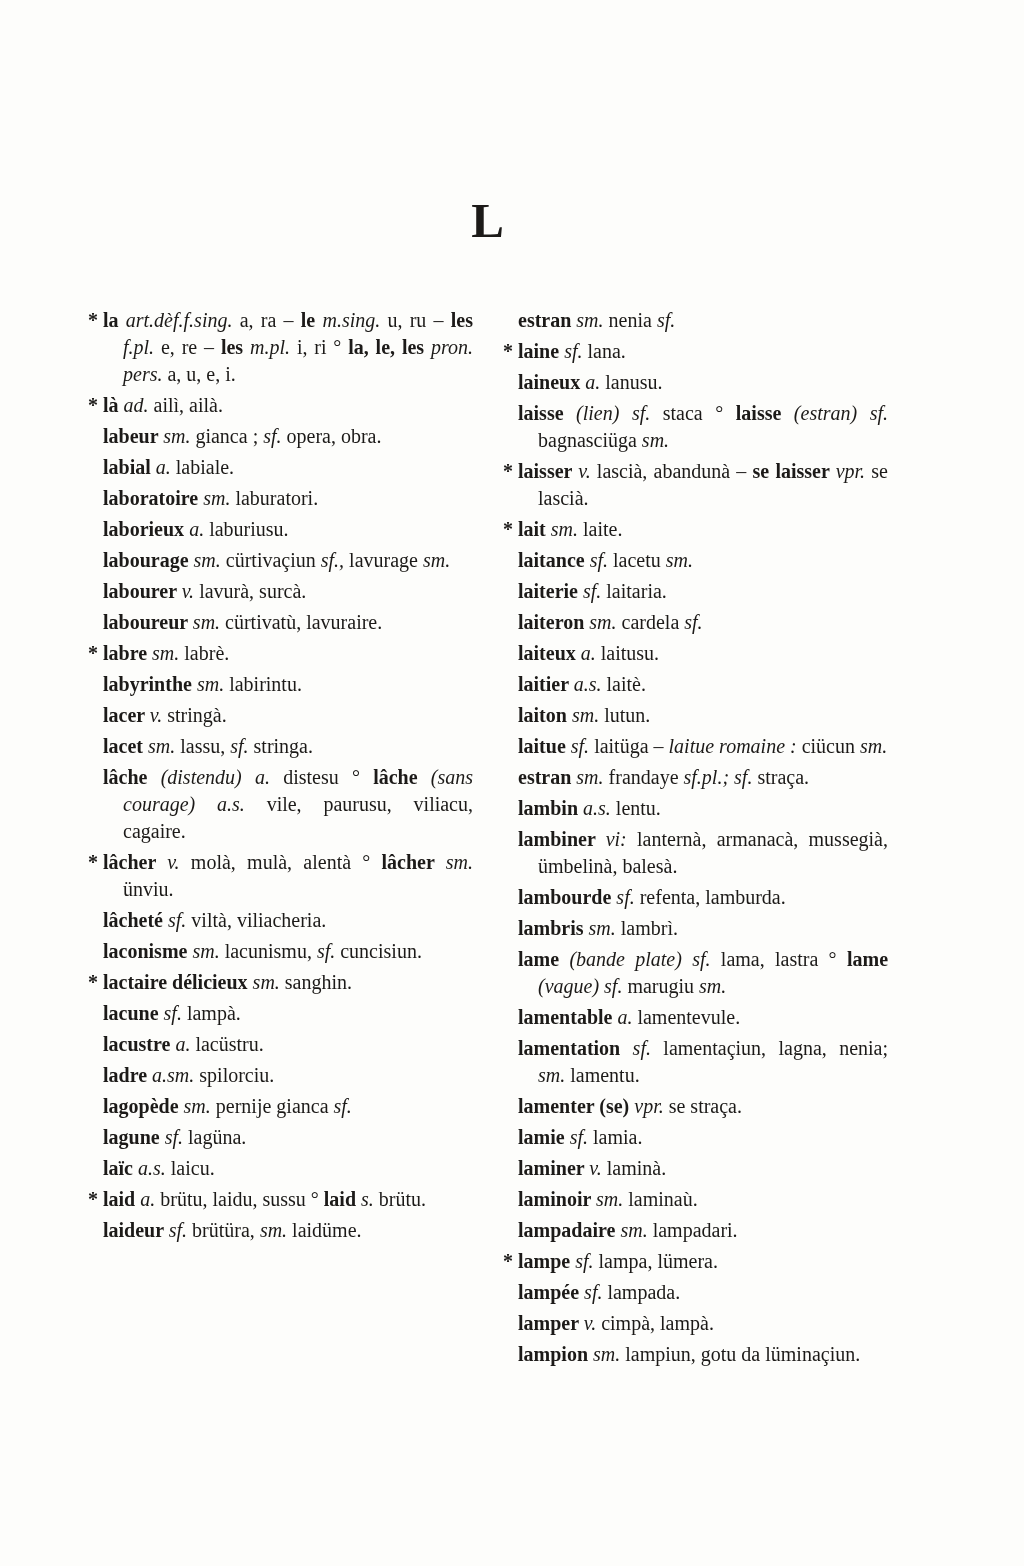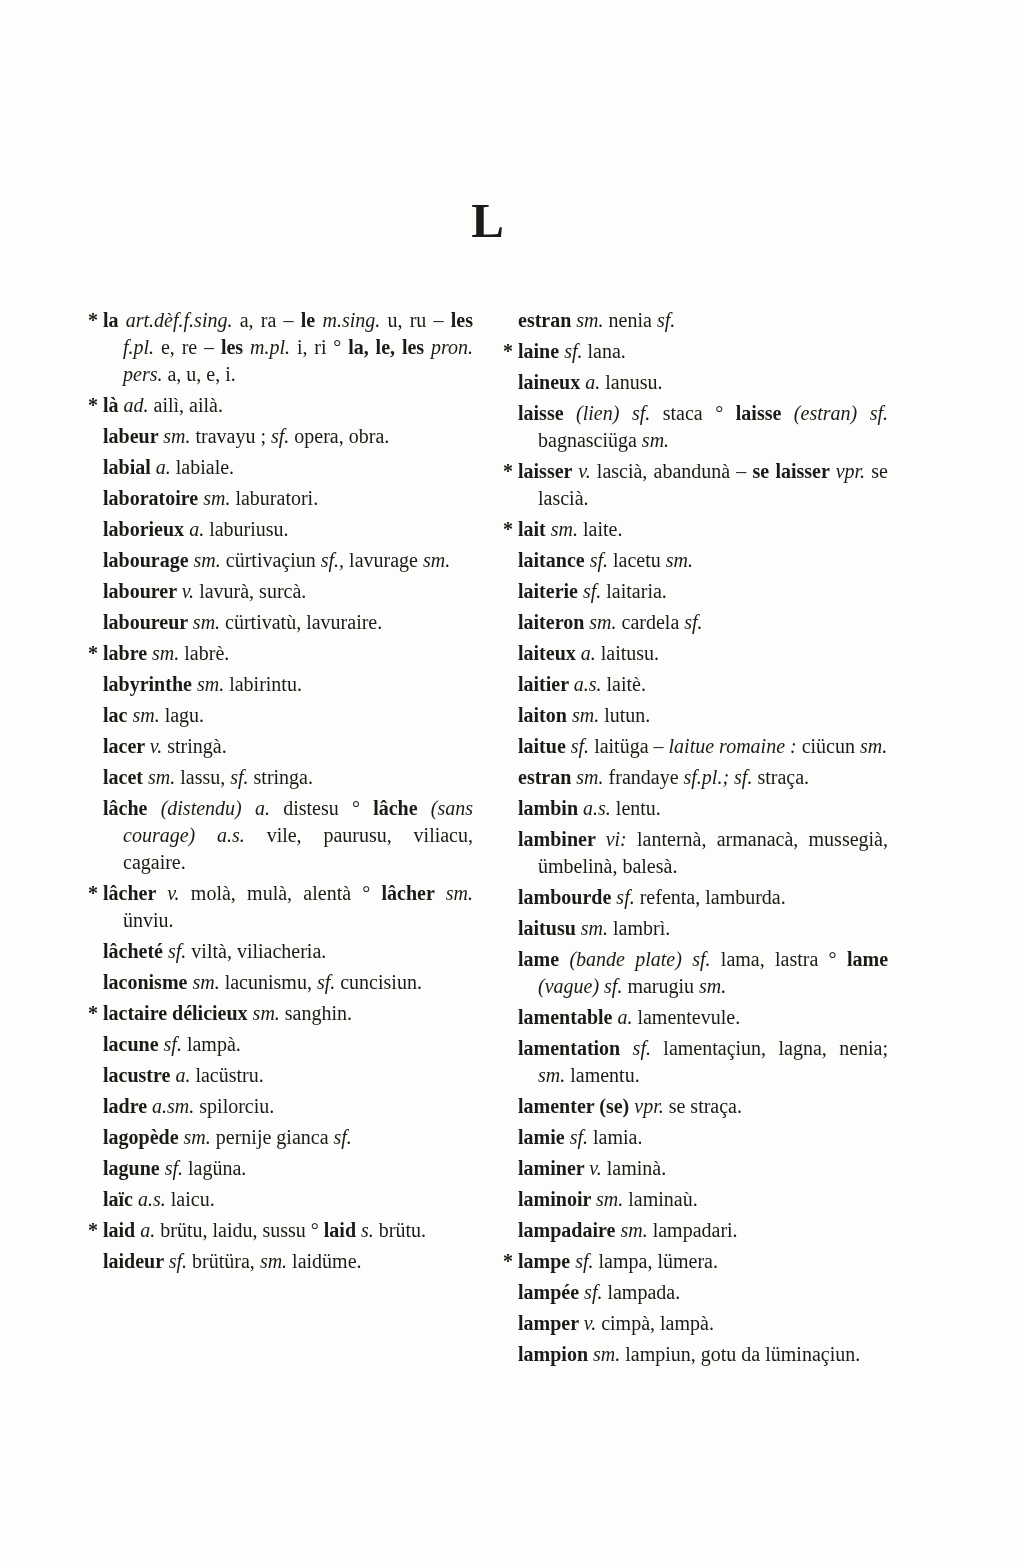--- a/index.html
+++ b/index.html
@@ -53,30 +53,29 @@
 </style>
 </head>
 <body>
 
 <div class="page" style="background: rgb(253, 253, 251); color: rgb(28, 26, 24);">
   <div class="letter-heading">L</div>
   <div class="columns">
     <div class="col">
         <div class="entry"><span class="star">*</span><b>la </b><i>art.dèf.f.sing. </i><span>a, ra – </span><b>le </b><i>m.sing. </i><span>u, ru – </span><b>les </b><i>f.pl. </i><span>e, re – </span><b>les </b><i>m.pl. </i><span>i, ri ° </span><b>la, le, les </b><i>pron. pers. </i><span>a, u, e, i.</span></div>
         <div class="entry"><span class="star">*</span><b>là </b><i>ad. </i><span>ailì, ailà.</span></div>
-        <div class="entry"><b>labeur </b><i>sm. </i><span>travayu ; </span><i>sf. </i><span>opera, obra.</span></div>
+        <div class="entry"><b>labeur </b><i>sm. </i><span>gianca ; </span><i>sf. </i><span>opera, obra.</span></div>
         <div class="entry"><b>labial </b><i>a. </i><span>labiale.</span></div>
         <div class="entry"><b>laboratoire </b><i>sm. </i><span>laburatori.</span></div>
         <div class="entry"><b>laborieux </b><i>a. </i><span>laburiusu.</span></div>
         <div class="entry"><b>labourage </b><i>sm. </i><span>cürtivaçiun </span><i>sf., </i><span>lavurage </span><i>sm.</i></div>
         <div class="entry"><b>labourer </b><i>v. </i><span>lavurà, surcà.</span></div>
         <div class="entry"><b>laboureur </b><i>sm. </i><span>cürtivatù, lavuraire.</span></div>
         <div class="entry"><span class="star">*</span><b>labre </b><i>sm. </i><span>labrè.</span></div>
         <div class="entry"><b>labyrinthe </b><i>sm. </i><span>labirintu.</span></div>
-        <div class="entry"><b>lac </b><i>sm. </i><span>lagu.</span></div>
         <div class="entry"><b>lacer </b><i>v. </i><span>stringà.</span></div>
         <div class="entry"><b>lacet </b><i>sm. </i><span>lassu, </span><i>sf. </i><span>stringa.</span></div>
         <div class="entry"><b>lâche </b><i>(distendu) a. </i><span>distesu ° </span><b>lâche </b><i>(sans courage) a.s. </i><span>vile, paurusu, viliacu, cagaire.</span></div>
         <div class="entry"><span class="star">*</span><b>lâcher </b><i>v. </i><span>molà, mulà, alentà ° </span><b>lâcher </b><i>sm. </i><span>ünviu.</span></div>
         <div class="entry"><b>lâcheté </b><i>sf. </i><span>viltà, viliacheria.</span></div>
         <div class="entry"><b>laconisme </b><i>sm. </i><span>lacunismu, </span><i>sf. </i><span>cuncisiun.</span></div>
         <div class="entry"><span class="star">*</span><b>lactaire délicieux </b><i>sm. </i><span>sanghin.</span></div>
         <div class="entry"><b>lacune </b><i>sf. </i><span>lampà.</span></div>
         <div class="entry"><b>lacustre </b><i>a. </i><span>lacüstru.</span></div>
         <div class="entry"><b>ladre </b><i>a.sm. </i><span>spilorciu.</span></div>
@@ -97,21 +96,21 @@
         <div class="entry"><b>laiterie </b><i>sf. </i><span>laitaria.</span></div>
         <div class="entry"><b>laiteron </b><i>sm. </i><span>cardela </span><i>sf.</i></div>
         <div class="entry"><b>laiteux </b><i>a. </i><span>laitusu.</span></div>
         <div class="entry"><b>laitier </b><i>a.s. </i><span>laitè.</span></div>
         <div class="entry"><b>laiton </b><i>sm. </i><span>lutun.</span></div>
         <div class="entry"><b>laitue </b><i>sf. </i><span>laitüga – </span><i>laitue romaine : </i><span>ciücun </span><i>sm.</i></div>
         <div class="entry"><b>estran </b><i>sm. </i><span>frandaye </span><i>sf.pl.; sf. </i><span>straça.</span></div>
         <div class="entry"><b>lambin </b><i>a.s. </i><span>lentu.</span></div>
         <div class="entry"><b>lambiner </b><i>vi: </i><span>lanternà, armanacà, mussegià, ümbelinà, balesà.</span></div>
         <div class="entry"><b>lambourde </b><i>sf. </i><span>refenta, lamburda.</span></div>
-        <div class="entry"><b>laitusu </b><i>sm. </i><span>lambrì.</span></div>
+        <div class="entry"><b>lambris </b><i>sm. </i><span>lambrì.</span></div>
         <div class="entry"><b>lame </b><i>(bande plate) sf. </i><span>lama, lastra ° </span><b>lame </b><i>(vague) sf. </i><span>marugiu </span><i>sm.</i></div>
         <div class="entry"><b>lamentable </b><i>a. </i><span>lamentevule.</span></div>
         <div class="entry"><b>lamentation </b><i>sf. </i><span>lamentaçiun, lagna, nenia; </span><i>sm. </i><span>lamentu.</span></div>
         <div class="entry"><b>lamenter (se) </b><i>vpr. </i><span>se straça.</span></div>
         <div class="entry"><b>lamie </b><i>sf. </i><span>lamia.</span></div>
         <div class="entry"><b>laminer </b><i>v. </i><span>laminà.</span></div>
         <div class="entry"><b>laminoir </b><i>sm. </i><span>laminaù.</span></div>
         <div class="entry"><b>lampadaire </b><i>sm. </i><span>lampadari.</span></div>
         <div class="entry"><span class="star">*</span><b>lampe </b><i>sf. </i><span>lampa, lümera.</span></div>
         <div class="entry"><b>lampée </b><i>sf. </i><span>lampada.</span></div>

